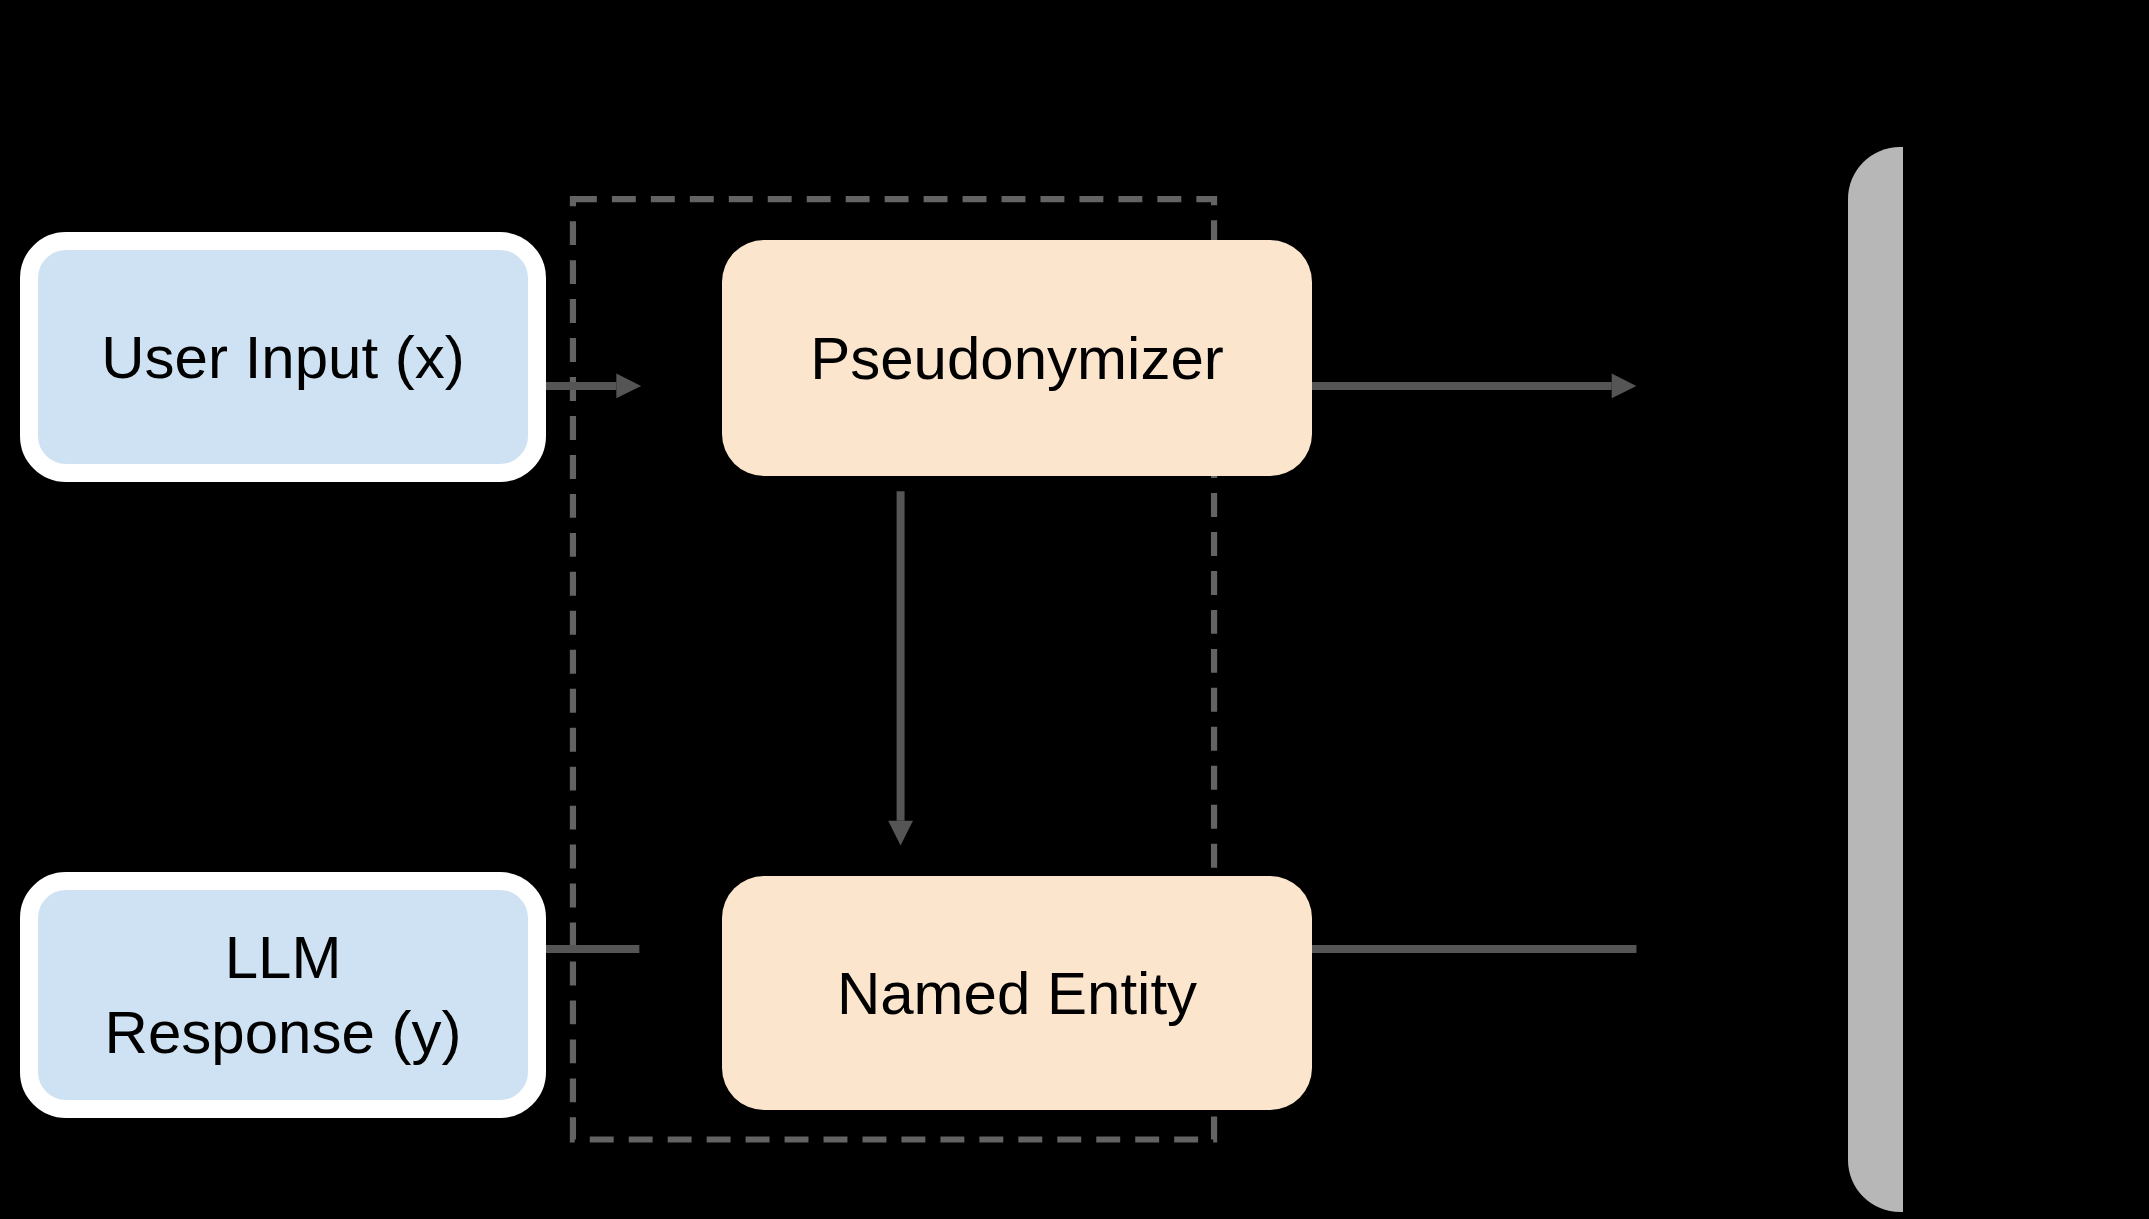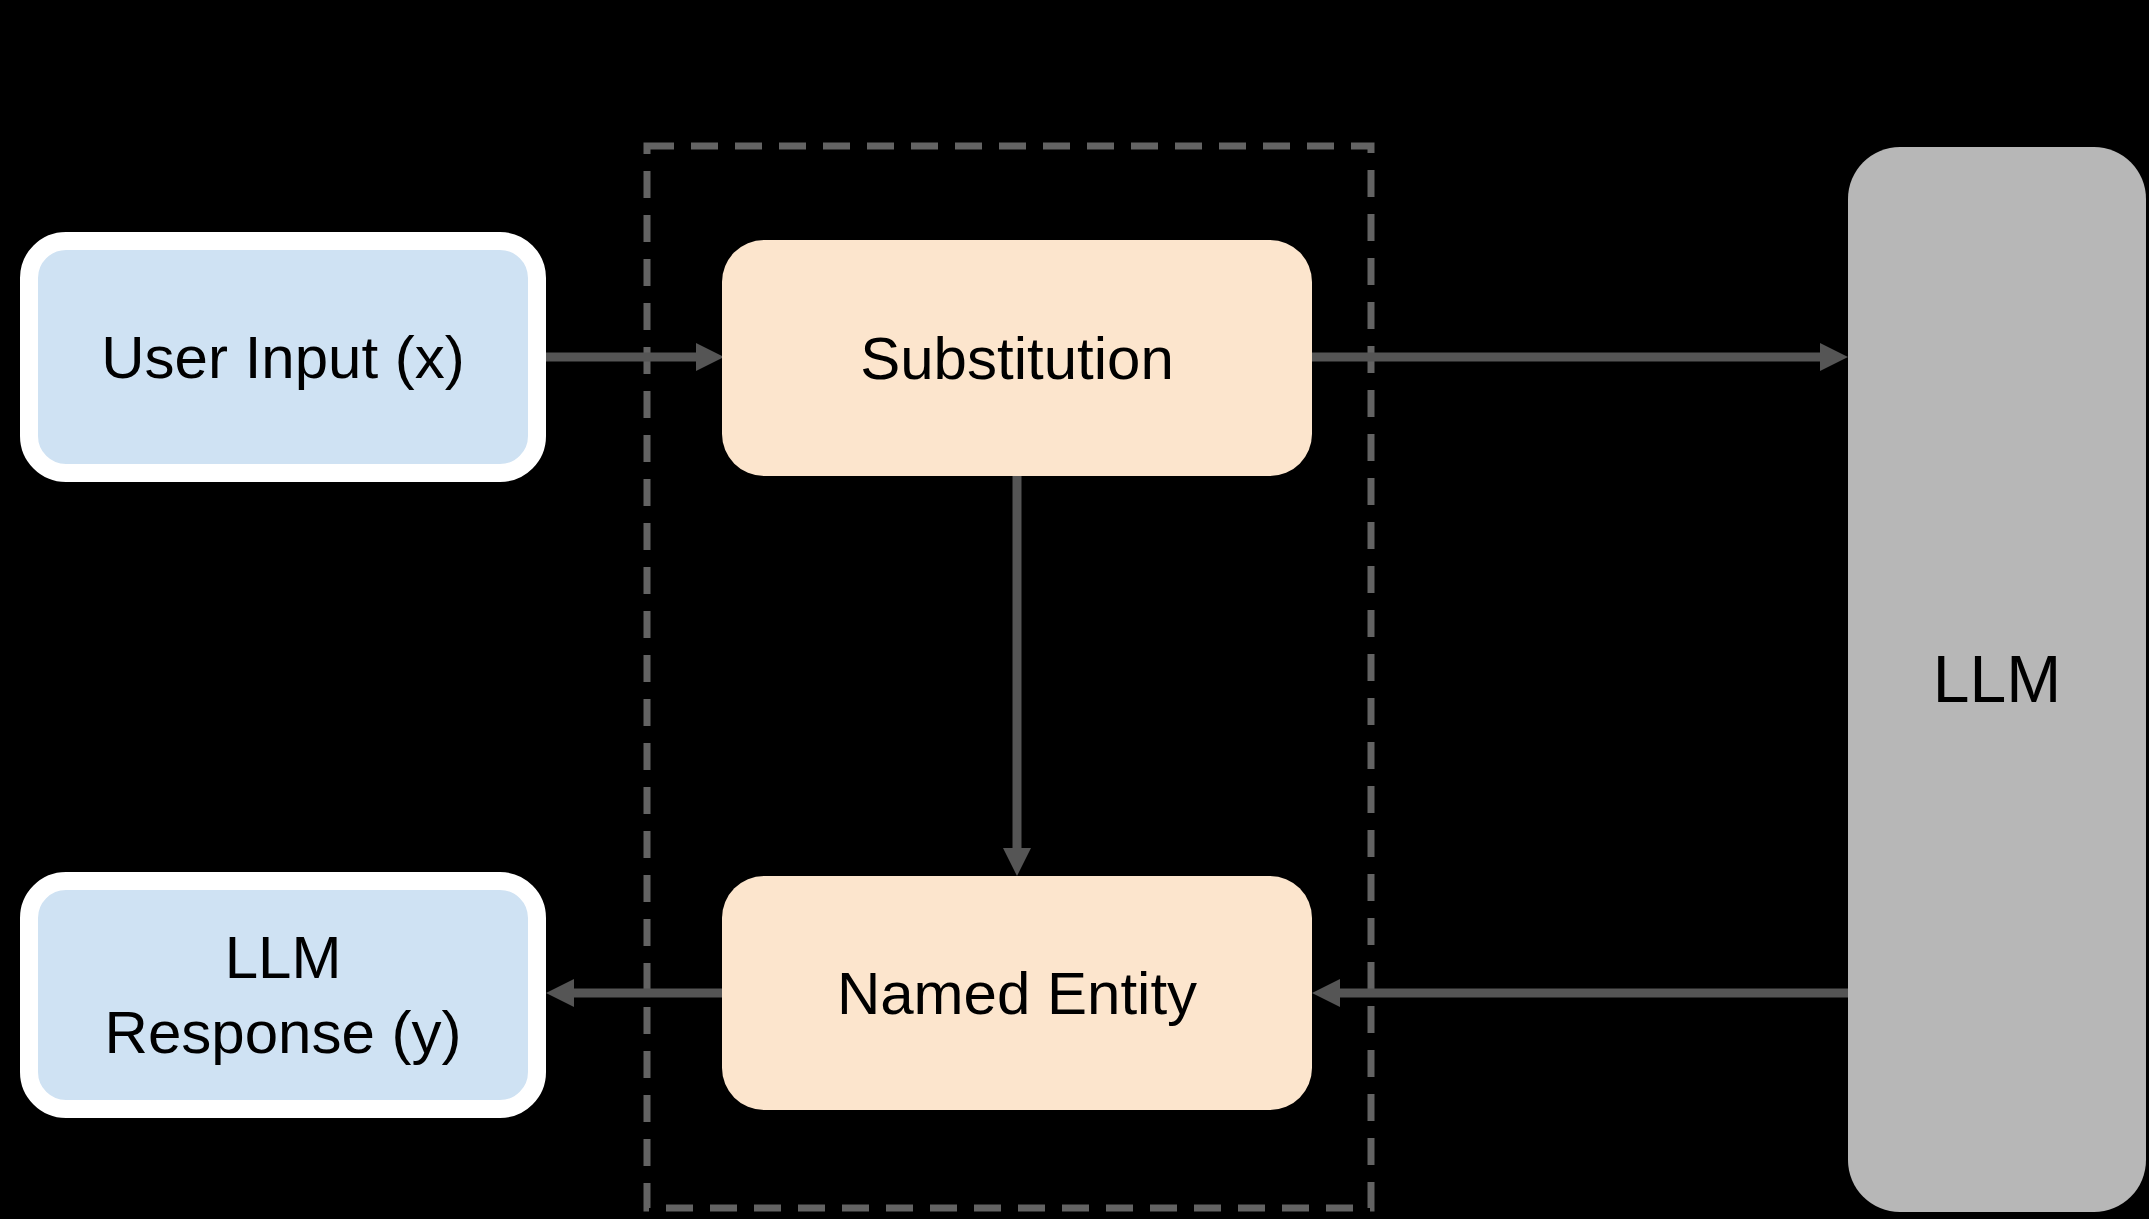--- a/index.html
+++ b/index.html
@@ -1,18 +1,18 @@
 <!DOCTYPE html>
 <html style="--background: #000000; --node-blue: #cfe2f3; --node-border-white: #ffffff; --node-orange: #fce5cd; --node-gray: #b7b7b7; --arrow: #555555; --dashed-border: #636363;"><head>
 <meta charset="utf-8">
 <style>
   html,body{margin:0;padding:0;background:#000;}
   .canvas{
     position:relative;
-    width:2149px;height:1219px;
+    width:1903px;height:1219px;
     background:var(--background,#000000);
     overflow:hidden;
     font-family:"Liberation Sans", sans-serif;
   }
   .layer{position:absolute;left:0;top:0;width:100%;height:100%;}
   .node{
     position:absolute;
     display:flex;flex-direction:column;align-items:center;justify-content:center;
     text-align:center;color:#000;
     font-size:60px;line-height:1.25;letter-spacing:0;
@@ -80,21 +80,21 @@
       <line class="arrow-line" x1="722" y1="993" x2="574" y2="993"></line>
       <polygon class="arrow-head" points="574,979 574,1007 546,993"></polygon>
     </g>
   </svg>
 
   <div class="node node-blue" id="n-user-input">
     <span class="line">User Input (x)</span>
   </div>
 
   <div class="node node-orange" id="n-pseudonymizer">
-    <span class="line">Substitution</span>
+    <span class="line">Pseudonymizer</span>
   </div>
 
   <div class="node node-orange" id="n-named-entity">
     <span class="line">Named Entity</span>
   </div>
 
   <div class="node node-blue" id="n-llm-response">
     <span class="line">LLM</span>
     <span class="line">Response (y)</span>
   </div>

